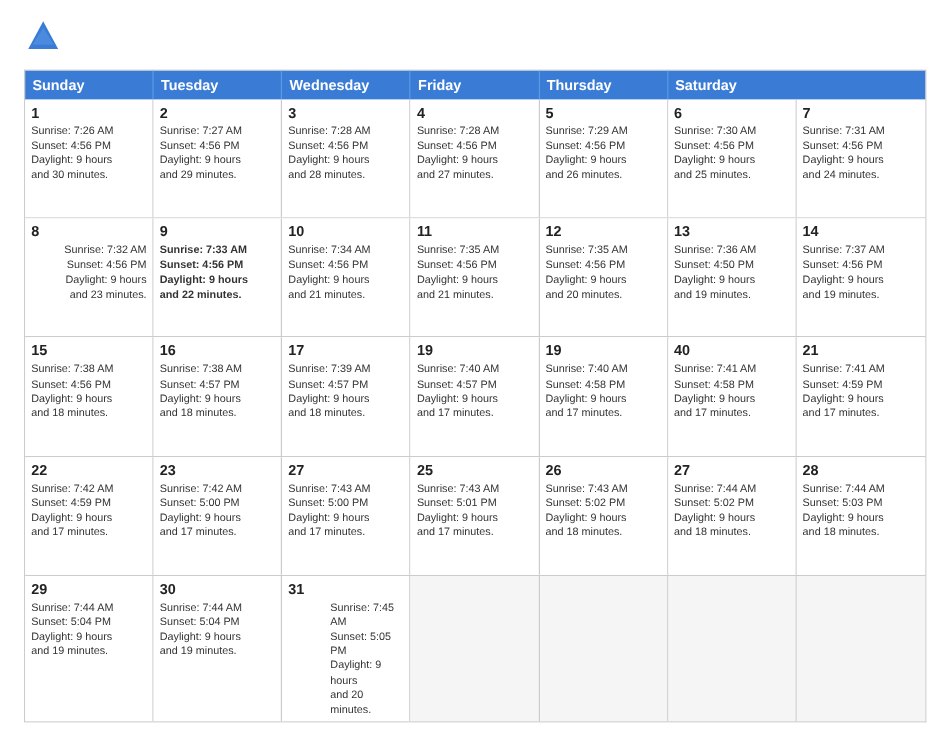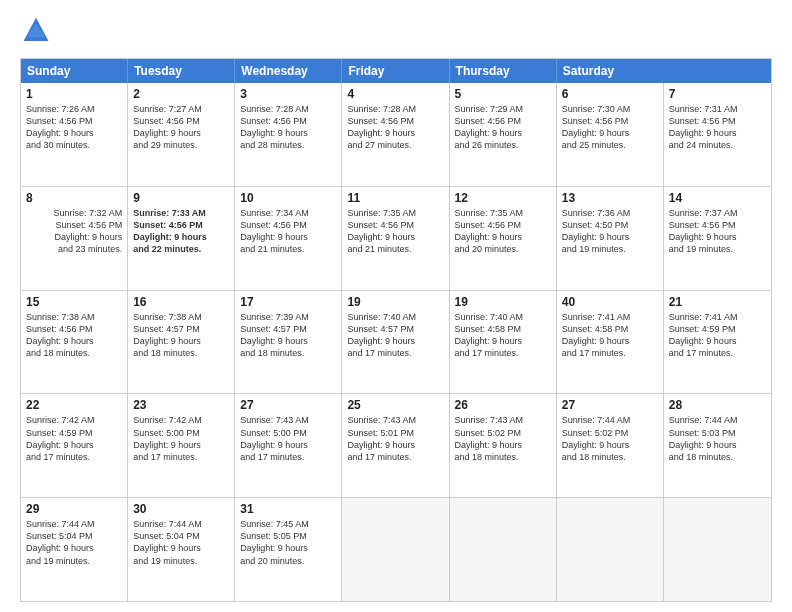--- a/index.html
+++ b/index.html
@@ -360,21 +360,21 @@
           </div>
           <div class="cal-cell">
             <span class="day-num">30</span>
             <div class="cell-text" style="white-space: pre-line;">Sunrise: 7:44 AM
 Sunset: 5:04 PM
 Daylight: 9 hours
 and 19 minutes.</div>
           </div>
           <div class="cal-cell">
             <span class="day-num">31</span>
-            <div class="cell-text" style="white-space: pre-line;">Sunrise: 7:45 AM
+            <div class="cell-text" style="white-space: pre-line; margin-left: 35px;">Sunrise: 7:45 AM
 Sunset: 5:05 PM
 Daylight: 9 hours
 and 20 minutes.</div>
           </div>
           <div class="cal-cell empty"></div>
           <div class="cal-cell empty"></div>
           <div class="cal-cell empty"></div>
           <div class="cal-cell empty"></div>
         </div>
       </div>

